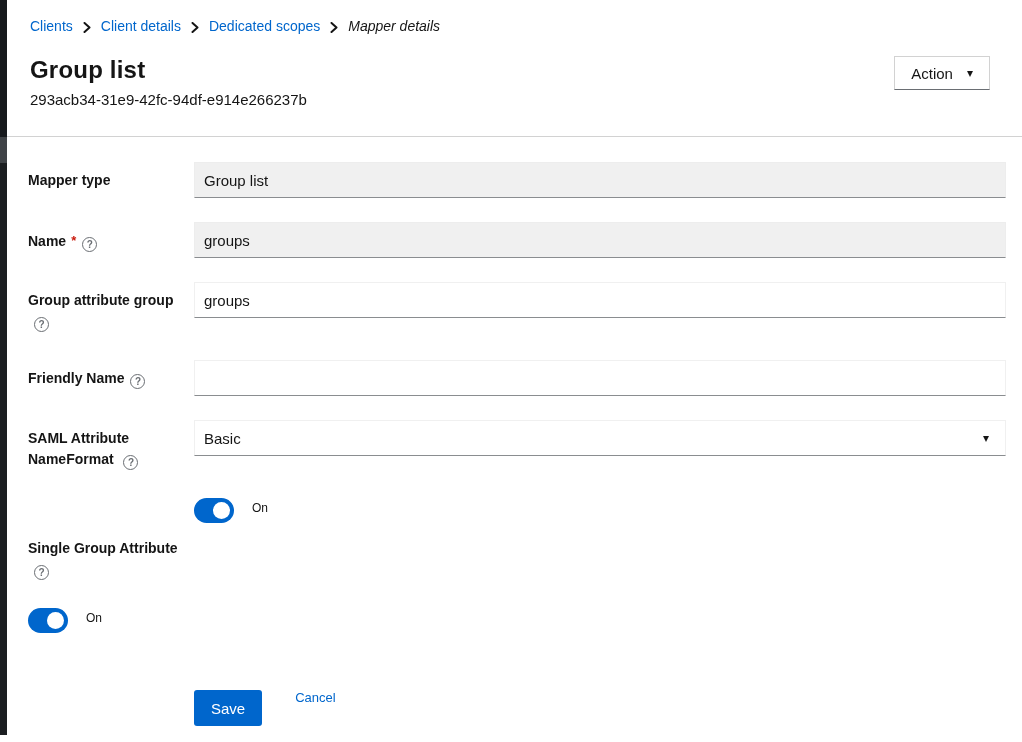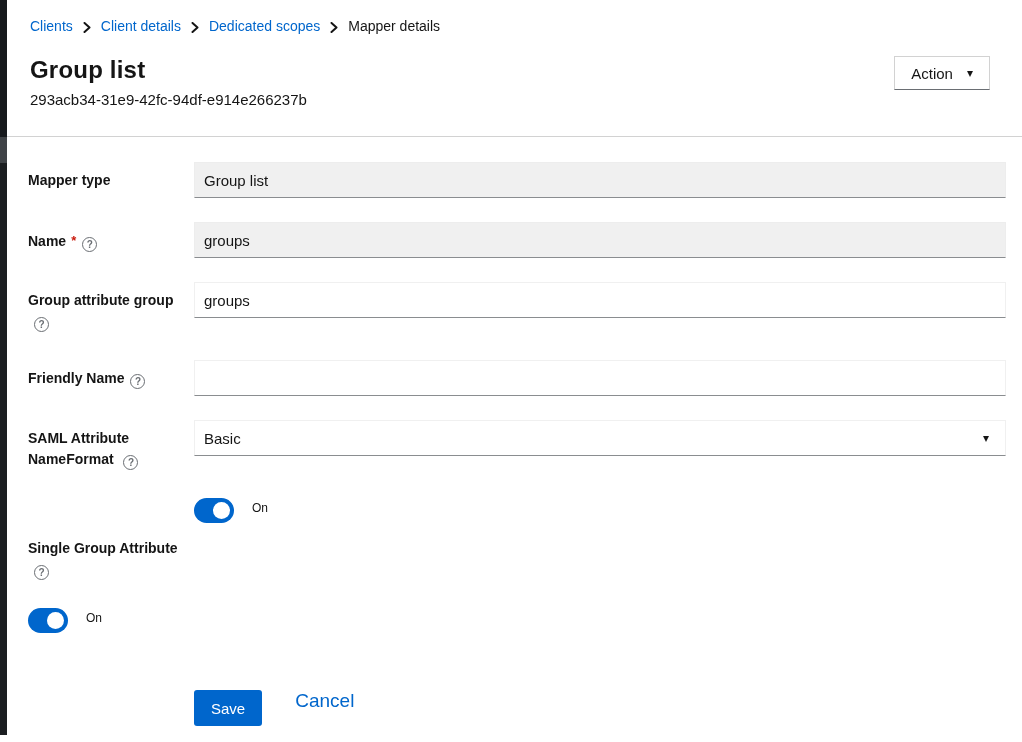--- a/index.html
+++ b/index.html
@@ -21,21 +21,21 @@
   .content { margin-left: 7px; }
 
   
   .page-header {
     height: 137px;
     border-bottom: 1px solid #d2d2d2;
     padding: 16px 32px 0 23px;
   }
   .breadcrumb { display: flex; align-items: center; font-size: 14px; line-height: 21px; }
   .breadcrumb .crumb-link { color: #0066cc; text-decoration: none; cursor: pointer; }
-  .breadcrumb .crumb-current { color: #151515; }
+  .breadcrumb .crumb-current { color: #151515; font-style: italic; }
   .crumb-sep {
     display: inline-flex; align-items: center;
     margin: 0 10px; padding-top: 1px;
   }
   .crumb-sep svg { display: block; }
 
   .title-row { display: flex; justify-content: space-between; align-items: flex-start; margin-top: 17px; }
   .page-title { font-size: 24px; font-weight: 700; line-height: 31px; letter-spacing: 0.2px; }
   .page-subtitle { font-size: 15px; margin-top: 6px; color: #151515; }
 
@@ -115,21 +115,21 @@
   .toggle-state { margin-left: 18px; font-size: 12px; padding-top: 3px; }
 
   .actions-row { display: flex; align-items: flex-start; gap: 33px; }
   .save-button {
     height: 36px; padding: 0 17px;
     background: #0066cc; color: #ffffff;
     border: none; border-radius: 3px;
     font-family: inherit; font-size: 15px;
     cursor: pointer;
   }
-  .cancel-link { color: #0066cc; font-size: 19px; text-decoration: none; cursor: pointer; }
+  .cancel-link { color: #0066cc; font-size: 13px; text-decoration: none; cursor: pointer; }
 </style>
 </head>
 <body>
 
 <div class="nav-sliver">
   <div class="sliver-top"></div>
   <div class="sliver-highlight"></div>
   <div class="sliver-rest"></div>
 </div>
 

